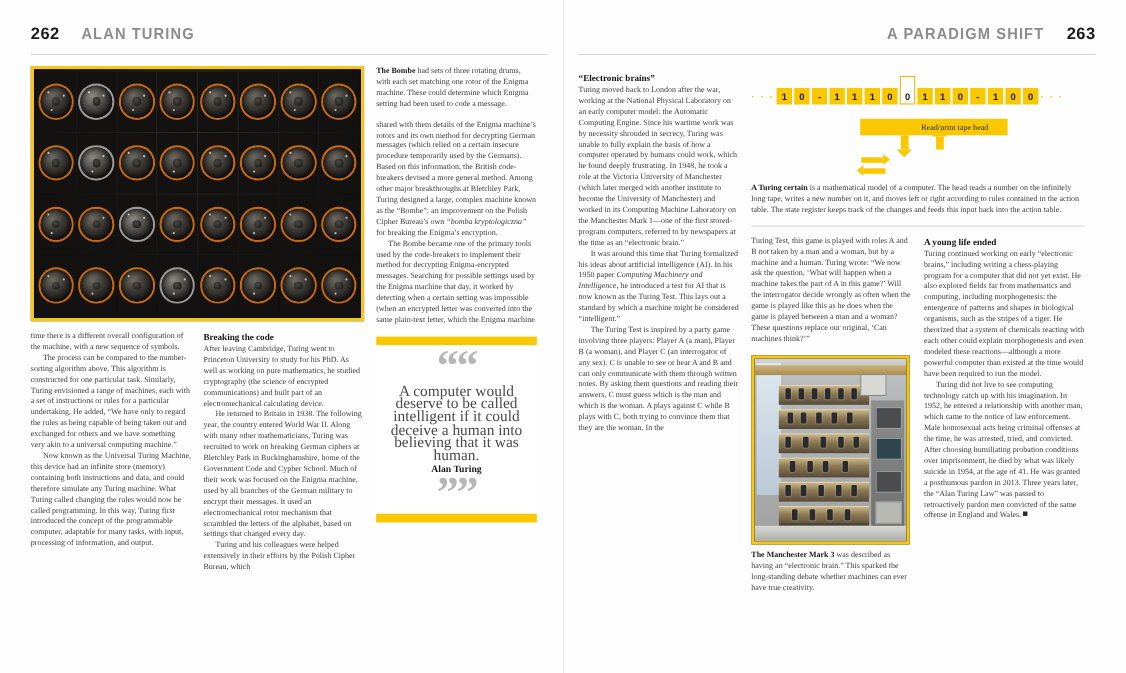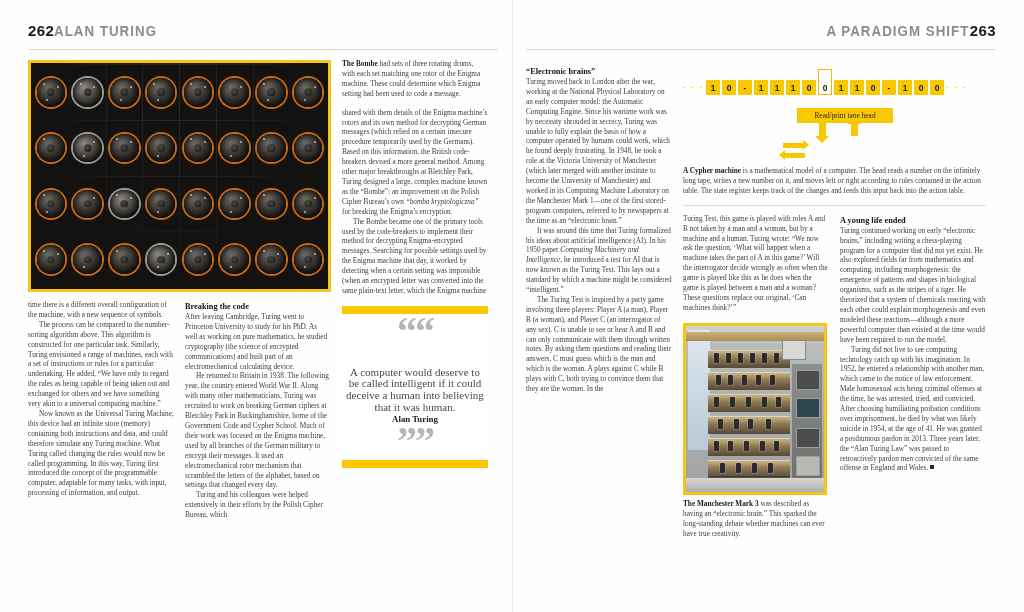--- a/index.html
+++ b/index.html
@@ -23,21 +23,21 @@
   .leaf.left{padding:22px 14px 16px 28px;}
   .leaf.right{padding:22px 28px 16px 14px;}
   .gutter{
     position:absolute;top:0;left:512px;width:1px;height:612px;
     background:linear-gradient(to right, rgba(0,0,0,0.12), rgba(0,0,0,0.02));
     z-index:5;
   }
 
   
   .runhead{
-    display:flex;align-items:baseline;gap:0;
+    display:flex;align-items:baseline;gap:20px;
     font-family:"Liberation Sans", sans-serif;
     font-weight:bold;
     letter-spacing:.4px;
     height:20px;
   }
   .runhead.r{justify-content:flex-end;}
   .folio{font-size:15px;color:#1a1a1a;}
   .chaptitle{font-size:14.5px;color:#8c8c8c;text-transform:uppercase;letter-spacing:1.1px;
     transform:scaleX(.92);transform-origin:left center;}
   .runhead.r .chaptitle{transform-origin:right center;}
@@ -149,21 +149,21 @@
   }
   .qmark{
     font-family:"Liberation Serif", serif;
     font-weight:bold;
     font-size:40px;line-height:22px;color:#b6b6b6;
     letter-spacing:-2px;
     height:24px;
   }
   .qmark.close{margin-top:5px;}
   .quotetext{
-    font-size:11px;line-height:11.6px;color:#4a4a4a;margin:22px 0 0 0;text-align:center;
+    font-size:14px;line-height:11.6px;color:#4a4a4a;margin:6px 0 0 0;text-align:center;
   }
   .quoteattr{
     font-size:8.8px;line-height:12px;font-weight:bold;color:#1a1a1a;margin:0;text-align:center;
   }
 
   
   .diagram{
     position:relative;
     width:303px;height:100px;
     margin-bottom:7px;
@@ -184,24 +184,24 @@
     background:#ffffff;
     border:1.6px solid #f5b800;
     box-sizing:border-box;
     height:26px;
     margin-top:-0px;
     align-items:flex-end;
     padding-bottom:1px;
     color:#1a1a1a;
   }
   .headbox{
-    position:absolute;left:114px;top:48px;
+    position:absolute;left:99px;top:48px;
     width:96px;height:15px;background:#fac800;
     display:flex;align-items:center;justify-content:center;
-    font-family:"Liberation Serif", serif;font-size:7.4px;color:#2b2b2b;
+    font-family:"Liberation Serif", serif;font-size:7.4px;color:#2b2b2b;padding-left:38px;
   }
   .boxrow{
     position:absolute;left:0;top:82px;width:303px;display:flex;gap:2px;align-items:center;
   }
   .statebox{
     width:118px;height:16px;background:#fac800;
     display:flex;align-items:center;justify-content:center;
     font-family:"Liberation Serif", serif;font-size:7.4px;color:#2b2b2b;
   }
   .actionbox{
@@ -543,21 +543,21 @@
 
           <div class="headbox">Read/print tape head</div>
 
           <div class="arrow arr-down"></div>
           <div class="arrow arr-up"></div>
           <div class="arrow arr-r"></div>
           <div class="arrow arr-l"></div>
 
         </div>
 
-        <p class="caption"><span class="lead">A Cypher machine</span><span> is a mathematical model of a computer. The head reads a number on the infinitely long tape, writes a new number on it, and moves left or right according to rules contained in the action table. The state register keeps track of the changes and feeds this input back into the action table.</span></p>
+        <p class="caption"><span class="lead">A Turing certain</span><span> is a mathematical model of a computer. The head reads a number on the infinitely long tape, writes a new number on it, and moves left or right according to rules contained in the action table. The state register keeps track of the changes and feeds this input back into the action table.</span></p>
 
         <div class="midrule"></div>
 
         <div class="cols">
           <div class="col">
             <p>Turing Test, this game is played with roles A and B not taken by a man and a woman, but by a machine and a human. Turing wrote: “We now ask the question, ‘What will happen when a machine takes the part of A in this game?’ Will the interrogator decide wrongly as often when the game is played like this as he does when the game is played between a man and a woman? These questions replace our original, ‘Can machines think?’”</p>
 
             <div class="spacer"></div>
 
             <div class="photo-frame mark1">

